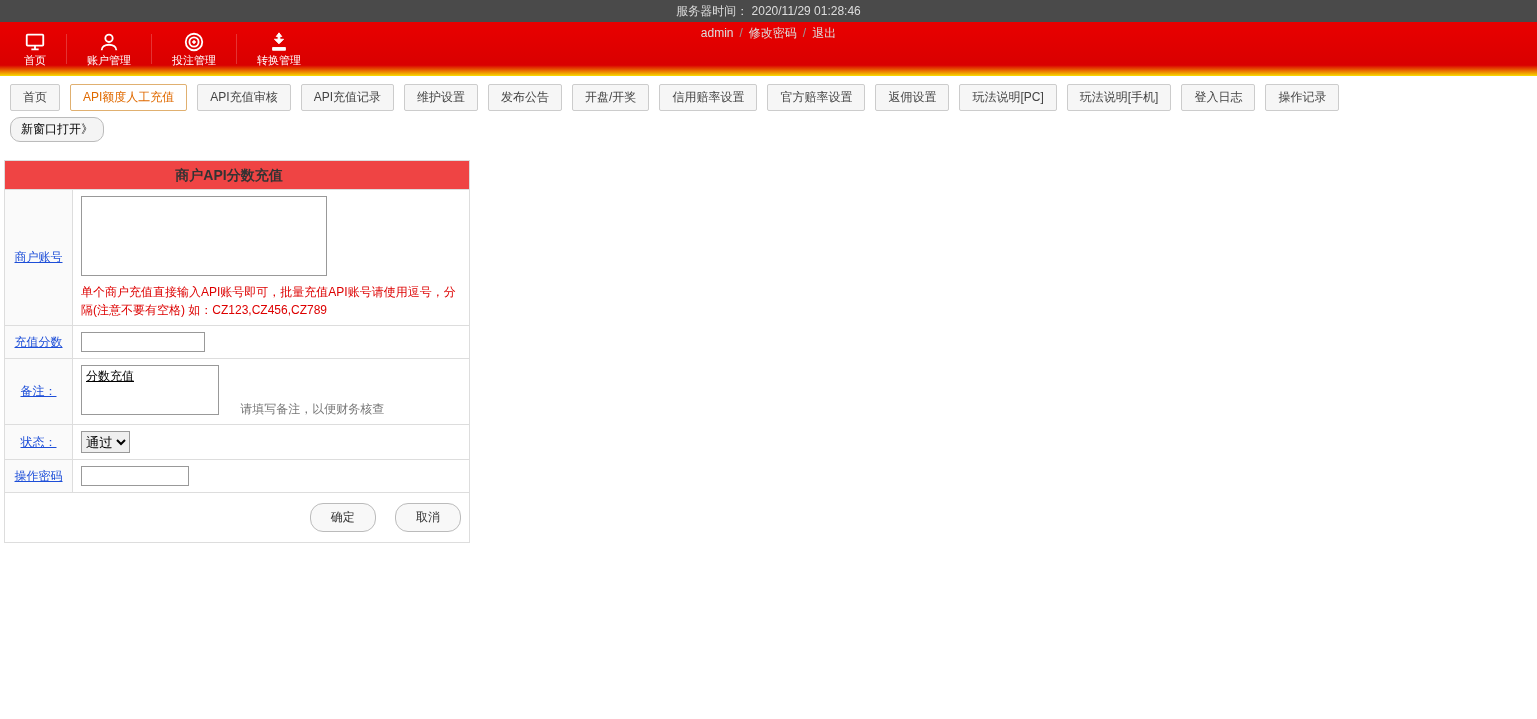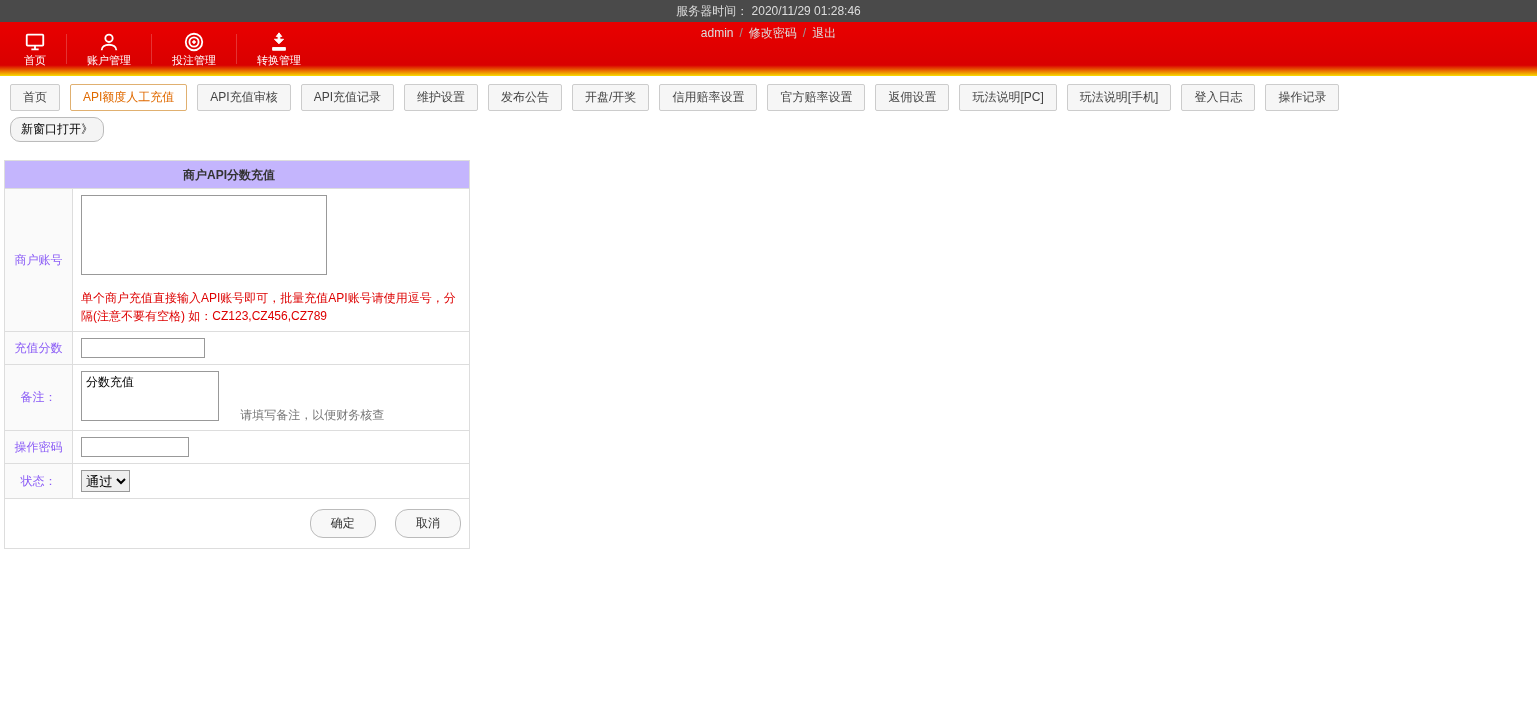--- a/index.html
+++ b/index.html
@@ -101,75 +101,77 @@
   }
 
   
   .form-wrap {
     margin: 10px 0 0 4px;
     width: 466px;
   }
   .form-title {
     text-align: center;
     font-weight: bold;
-    font-size: 12px;
+    font-size: 14px;
     padding: 6px 16px 4px 0;
     border-top: 1px solid #ddd;
     border-left: 1px solid #ddd;
     border-right: 1px solid #ddd;
-    background: #c4b5fd;
+    background: #ef4444;
   }
   table.form {
     border-collapse: collapse;
     width: 100%;
   }
   table.form td {
     border: 1px solid #ddd;
     padding: 6px 8px;
     vertical-align: middle;
     font-size: 12px;
     background: #fff;
   }
   table.form td.label {
     width: 68px;
     text-align: center;
-    color: #8b5cf6;
+    color: #1d4ed8;
     background: #fafafa;
+    text-decoration: underline;
   }
   textarea.acct {
     width: 246px;
     height: 80px;
     resize: none;
     border: 1px solid #999;
     font-family: inherit;
   }
   .hint-red {
     color: #d00;
     font-size: 12px;
     line-height: 1.5;
     display: block;
-    margin-top: 11px;
+    margin-top: 4px;
   }
   input.text {
     border: 1px solid #999;
     height: 20px;
     padding: 0 4px;
     font-family: inherit;
     font-size: 12px;
   }
   input.text.score { width: 124px; }
   input.text.pwd { width: 108px; }
   textarea.remark {
     width: 138px;
     height: 50px;
     resize: none;
     border: 1px solid #999;
     font-family: inherit;
     font-size: 12px;
     padding: 2px 4px;
+    text-decoration: underline;
   }
   .hint-gray {
     color: #777;
     font-size: 12px;
     margin-left: 18px;
     vertical-align: bottom;
   }
   select.status {
     border: 1px solid #999;
     height: 22px;
@@ -291,31 +293,31 @@
       </td>
     </tr>
     <tr>
       <td class="label">备注：</td>
       <td>
         <textarea class="remark" style="">分数充值</textarea>
         <span class="hint-gray">请填写备注，以便财务核查</span>
       </td>
     </tr>
     <tr>
-      <td class="label">操作密码</td>
-      <td>
-        <input type="password" class="text pwd" value="" style="">
-      </td>
-    </tr>
-    <tr>
       <td class="label">状态：</td>
       <td>
         <select class="status">
           <option>通过</option>
         </select>
+      </td>
+    </tr>
+    <tr>
+      <td class="label">操作密码</td>
+      <td>
+        <input type="password" class="text pwd" value="" style="">
       </td>
     </tr>
   </tbody>
     </table>
   <div class="btn-row">
     <span class="btn">确定</span>
     <span class="btn">取消</span>
   </div>
 </div>
 

